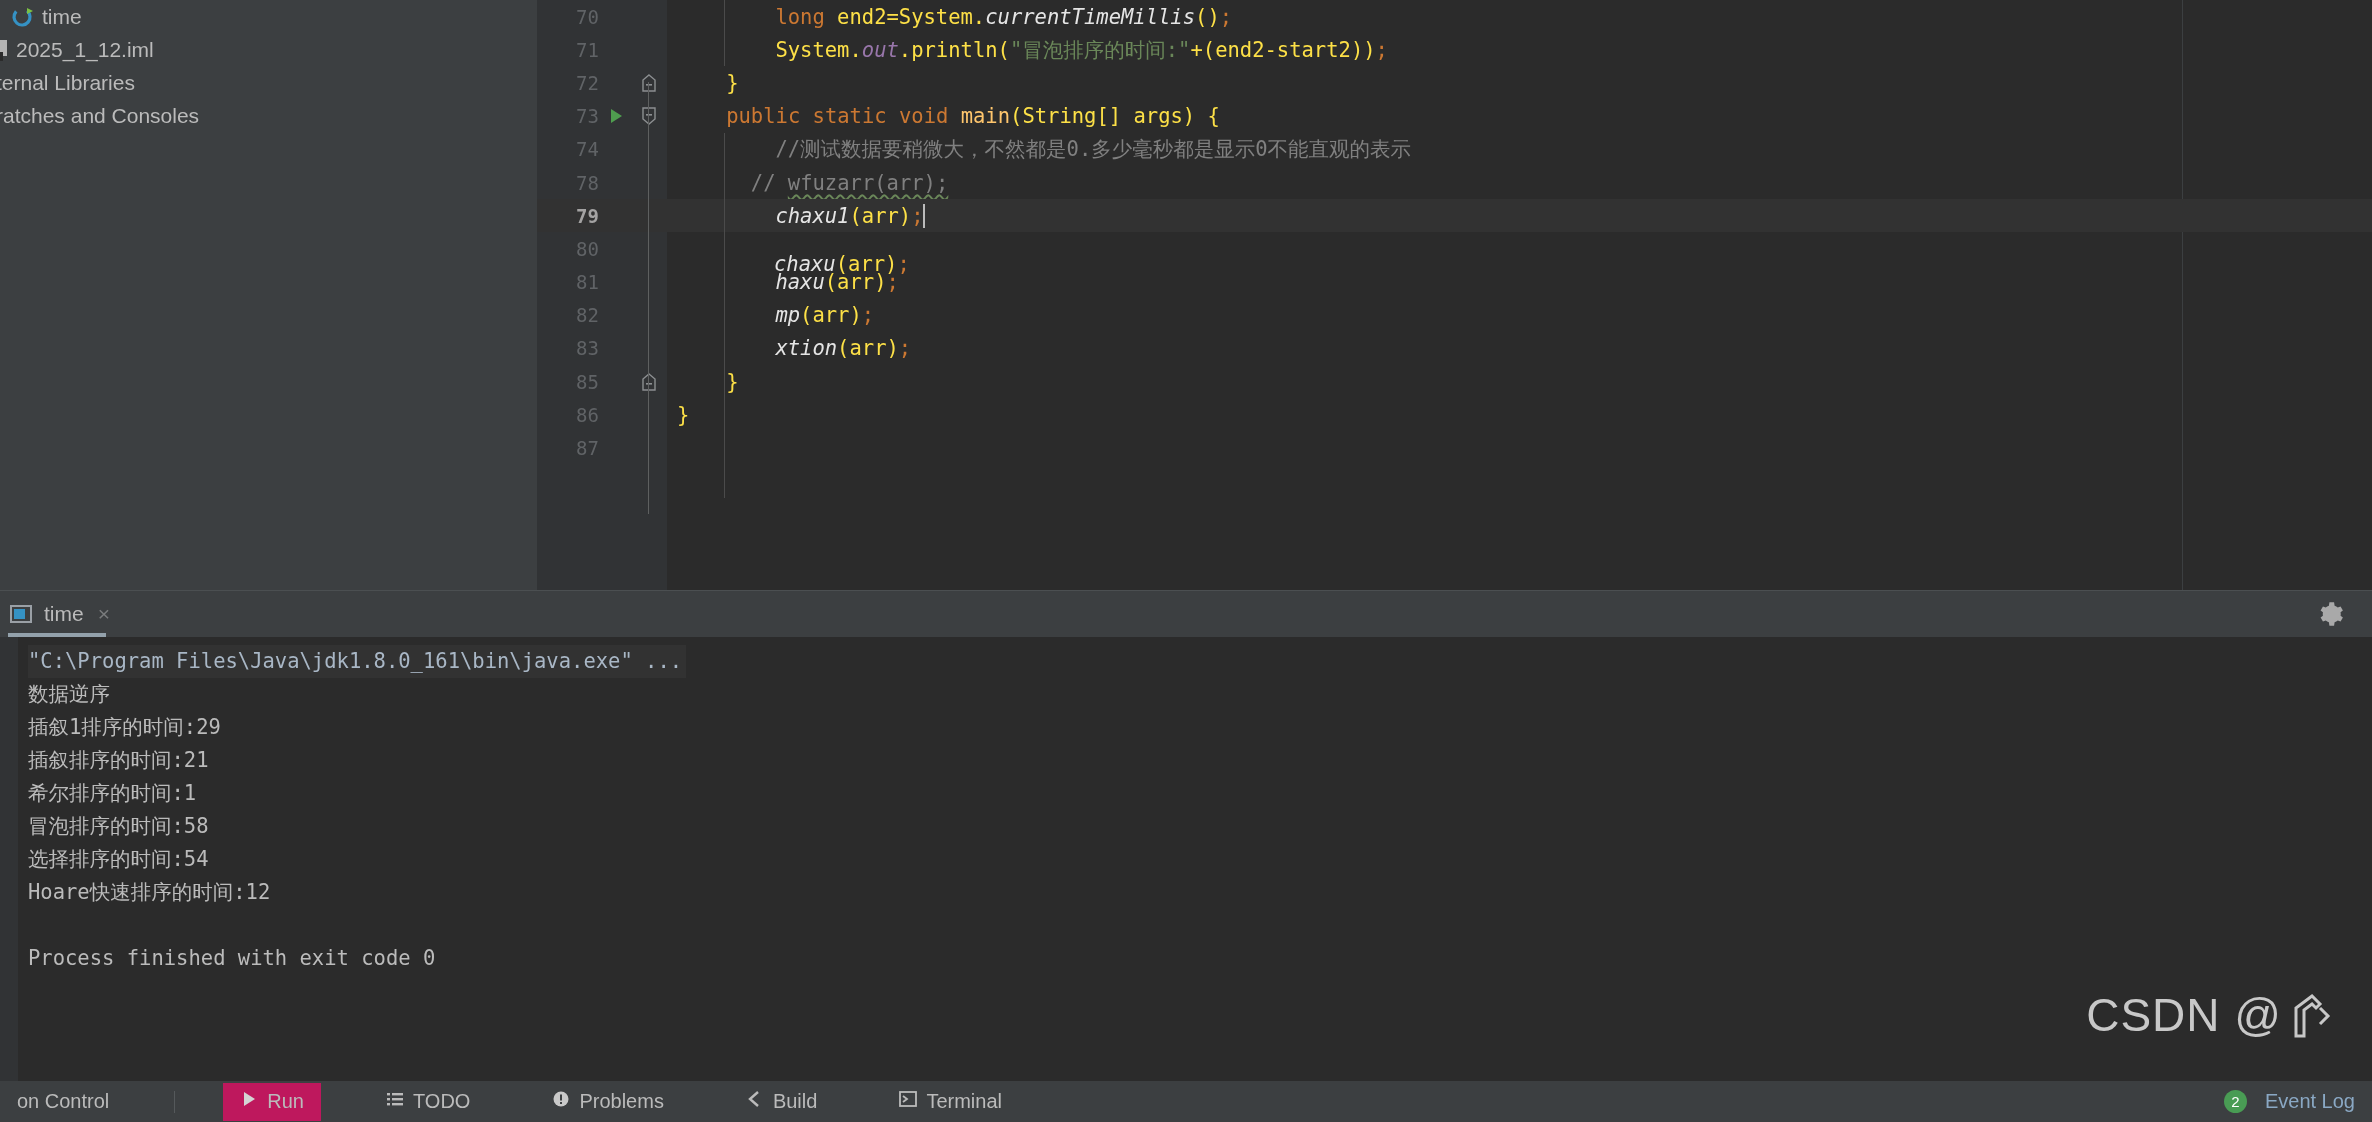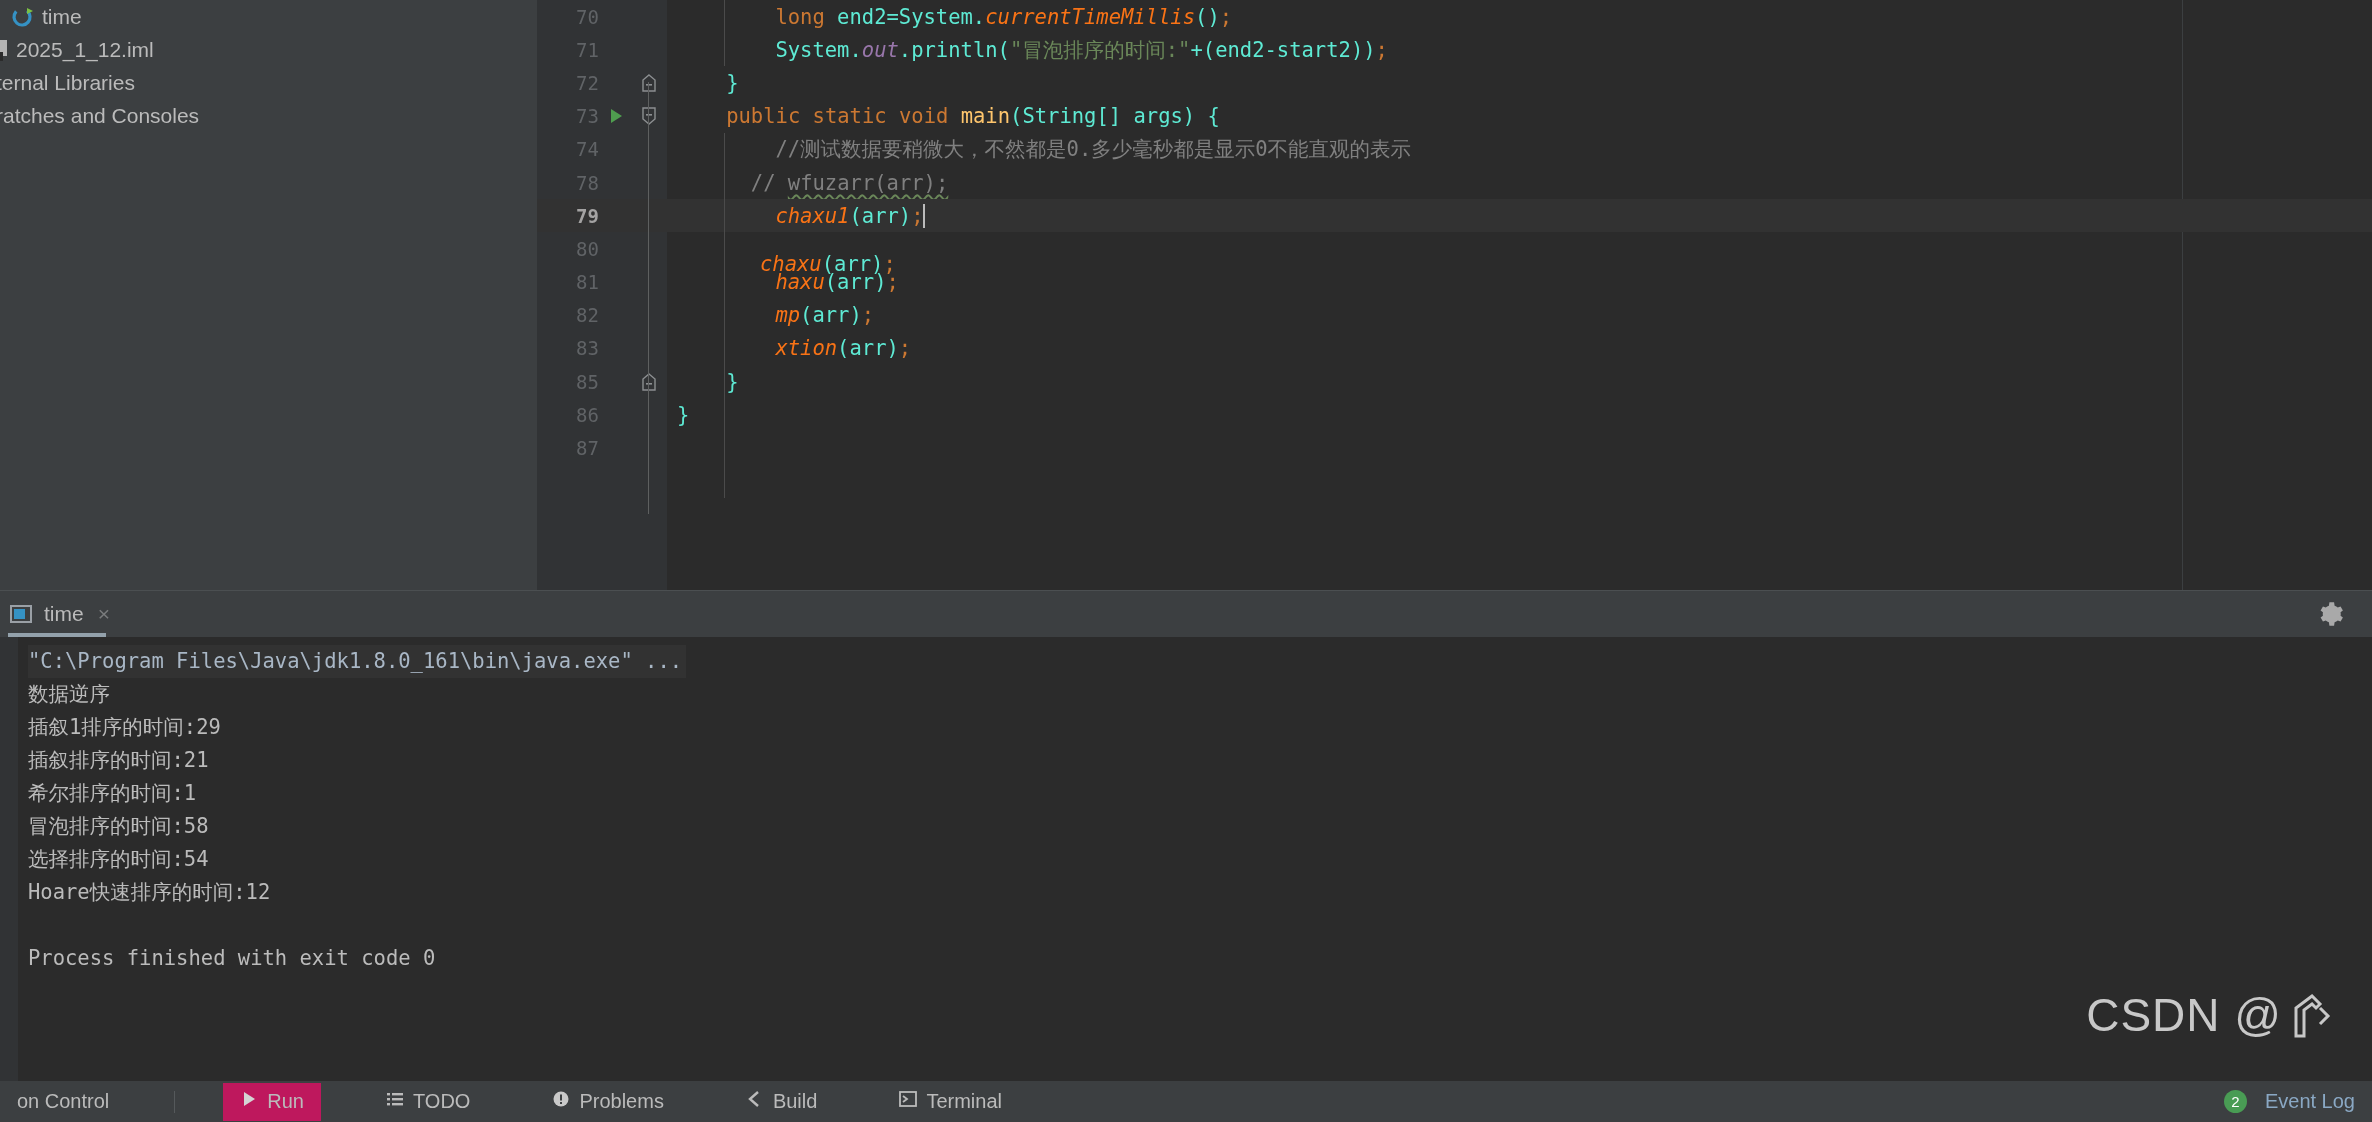--- a/index.html
+++ b/index.html
@@ -61,24 +61,24 @@
   }
   .code-text {
     position: absolute; left: 140px; white-space: pre;
     color: #a9b7c6; letter-spacing: 0px;
   }
   
   .kw   { color: #cc7832; }
   .str  { color: #6a8759; }
   .num  { color: #6897bb; }
   .fld  { color: #9876aa; font-style: italic; }
-  .mth  { color: #f97316; font-style: italic; }
+  .mth  { color: #e5e5e5; font-style: italic; }
   .mdecl{ color: #ffc66d; }
   .cmt  { color: #808080; }
-  .plain{ color: #5eead4; }
+  .plain{ color: #fde047; }
   .semi { color: #cc7832; }
   .wavy { text-decoration: underline; text-decoration-style: wavy;
           text-decoration-color: #6a8759; text-underline-offset: 4px; }
   .caret {
     display: inline-block; width: 2px; height: 24px; background: #bbbbbb;
     vertical-align: -5px; margin-left: -1px;
   }
   
   .foldline {
     position: absolute; left: 111px; width: 1px; background: #5e6060;
@@ -239,21 +239,21 @@
         <div class="line">
           <span class="lineno">78</span>
           <span class="code-text" style="left: 213.8px;"><span class="cmt">// </span><span class="cmt wavy">wfuzarr(arr);</span></span>
         </div>
         <div class="line current">
           <span class="lineno">79</span>
           <span class="code-text" style="left: 238.4px;"><span class="mth">chaxu1</span><span class="plain">(arr)</span><span class="semi">;</span><span class="caret"></span></span>
         </div>
         <div class="line">
           <span class="lineno">80</span>
-          <span class="code-text" style="left: 223px; margin-top: 30px;"><span class="mth">chaxu</span><span class="plain">(arr)</span><span class="semi">;</span></span>
+          <span class="code-text" style="left: 237px; margin-top: 30px;"><span class="mth">chaxu</span><span class="plain">(arr)</span><span class="semi">;</span></span>
         </div>
         <div class="line">
           <span class="lineno">81</span>
           <span class="code-text" style="left: 238.4px;"><span class="mth">haxu</span><span class="plain">(arr)</span><span class="semi">;</span></span>
         </div>
         <div class="line">
           <span class="lineno">82</span>
           <span class="code-text" style="left: 238.4px;"><span class="mth">mp</span><span class="plain">(arr)</span><span class="semi">;</span></span>
         </div>
         <div class="line">

